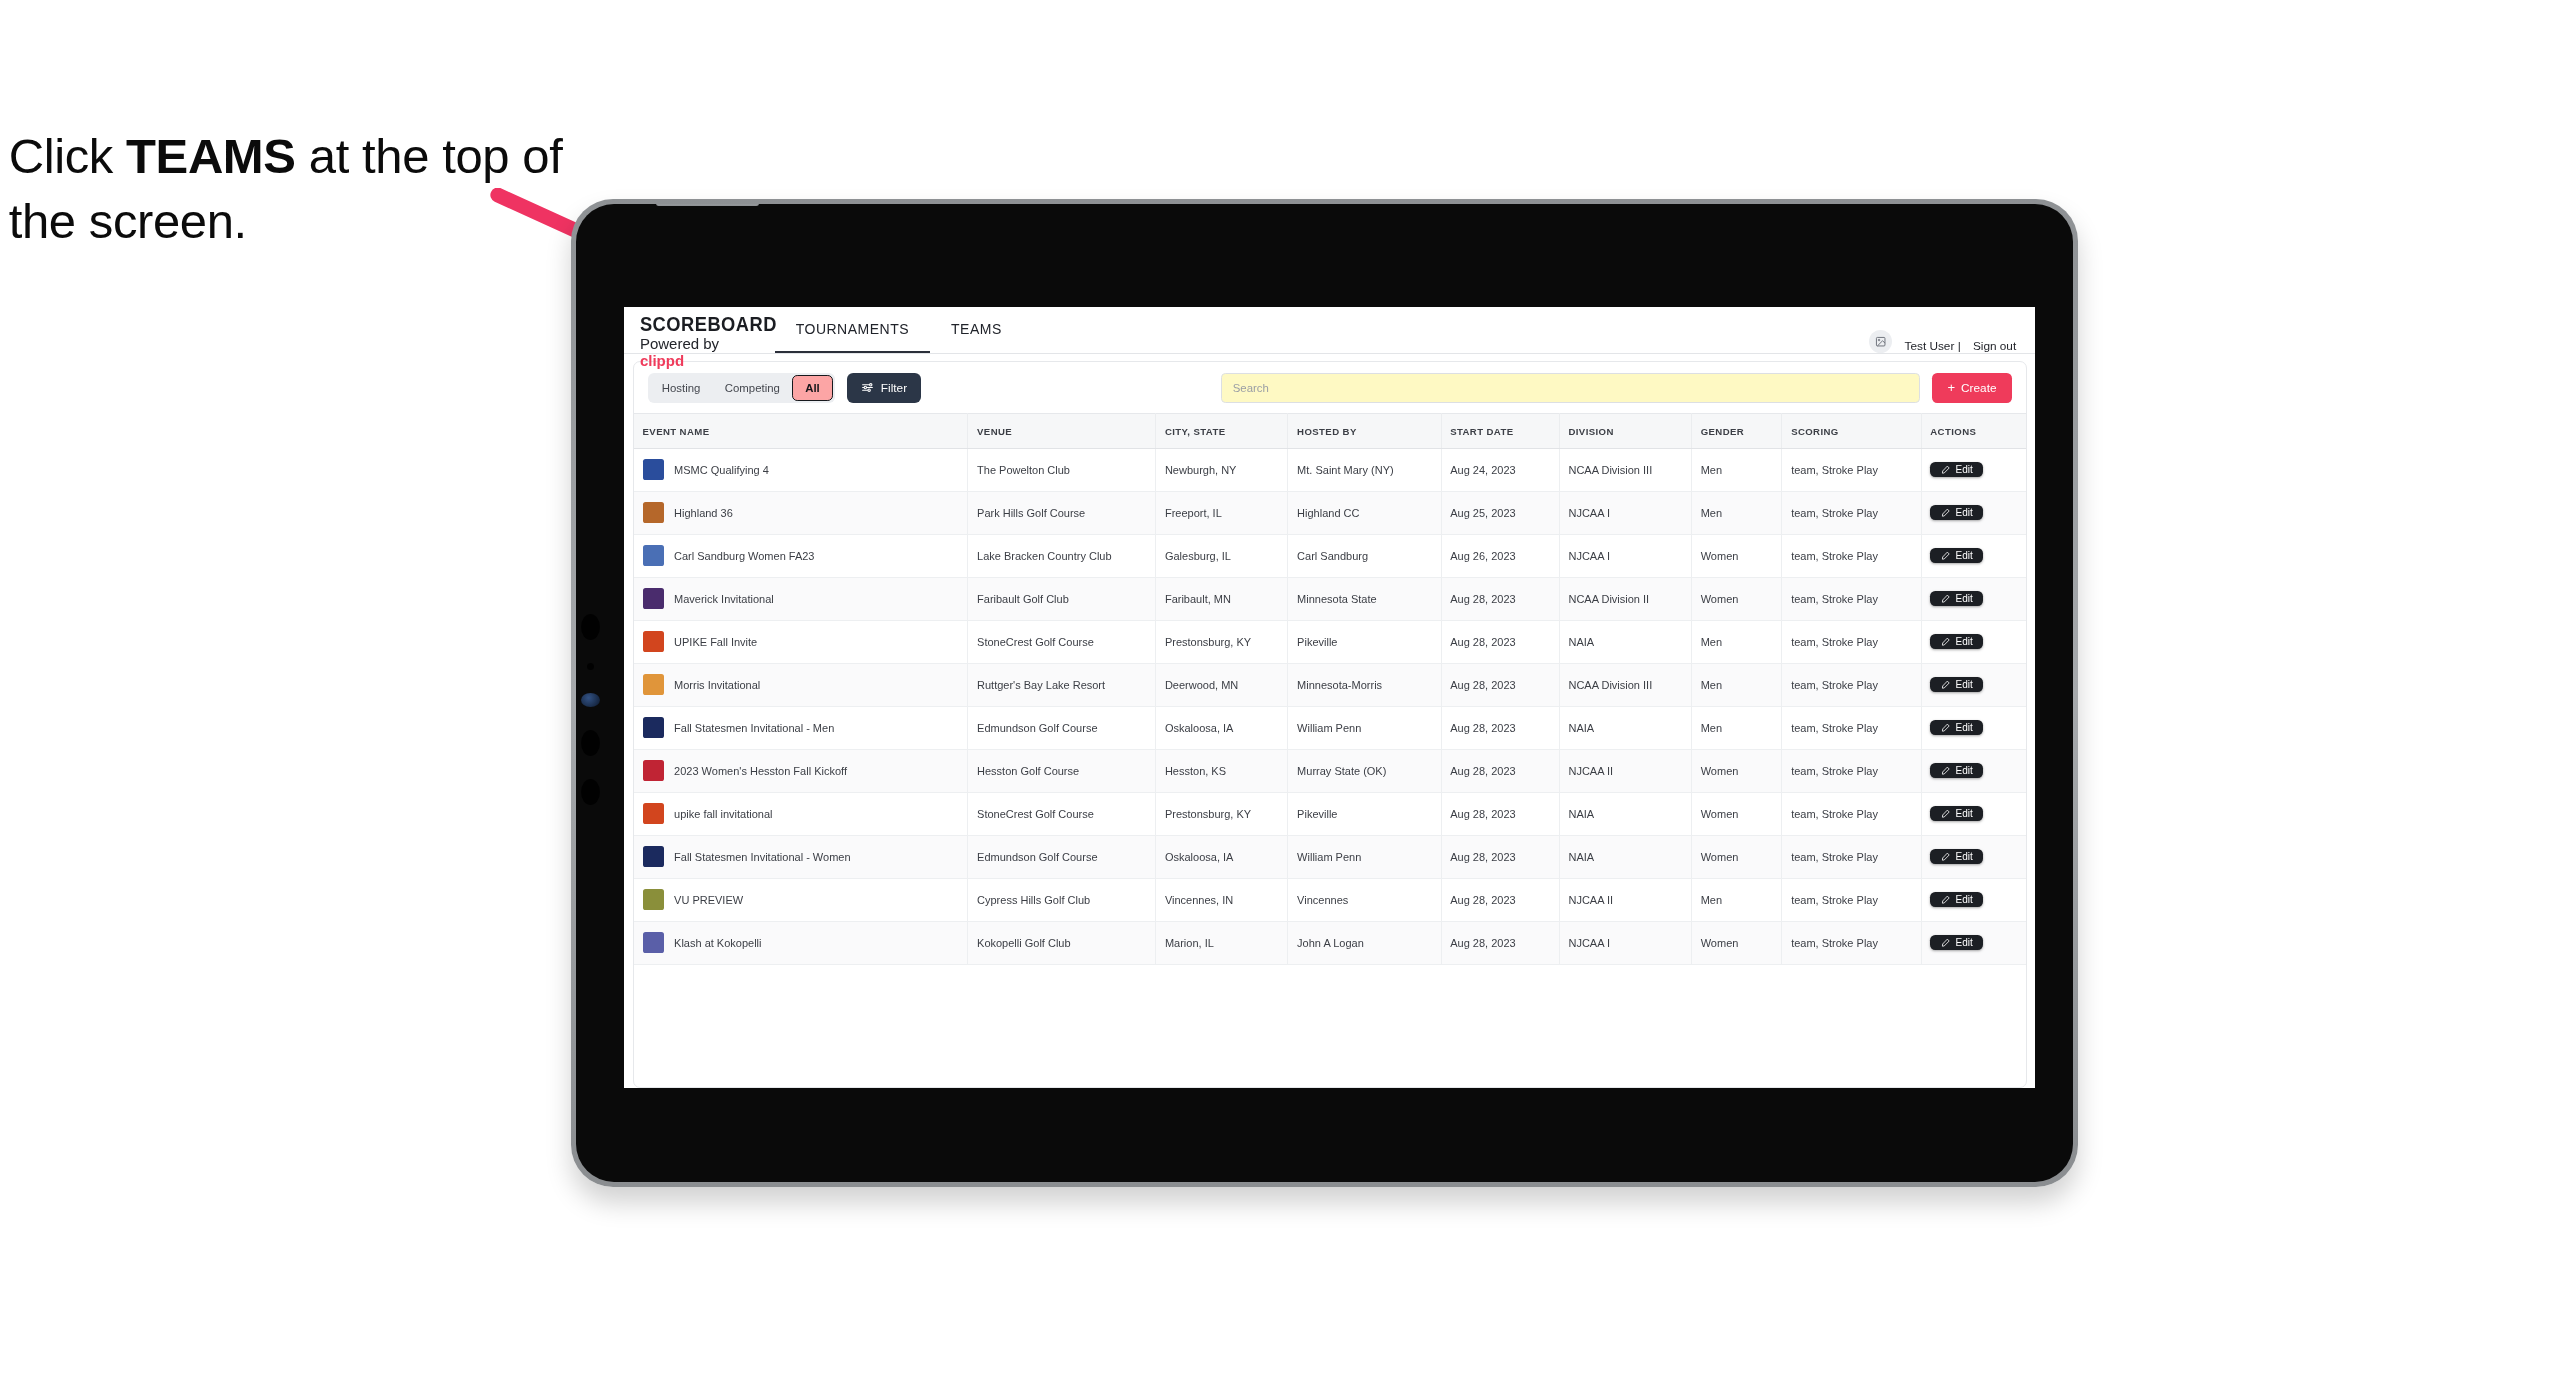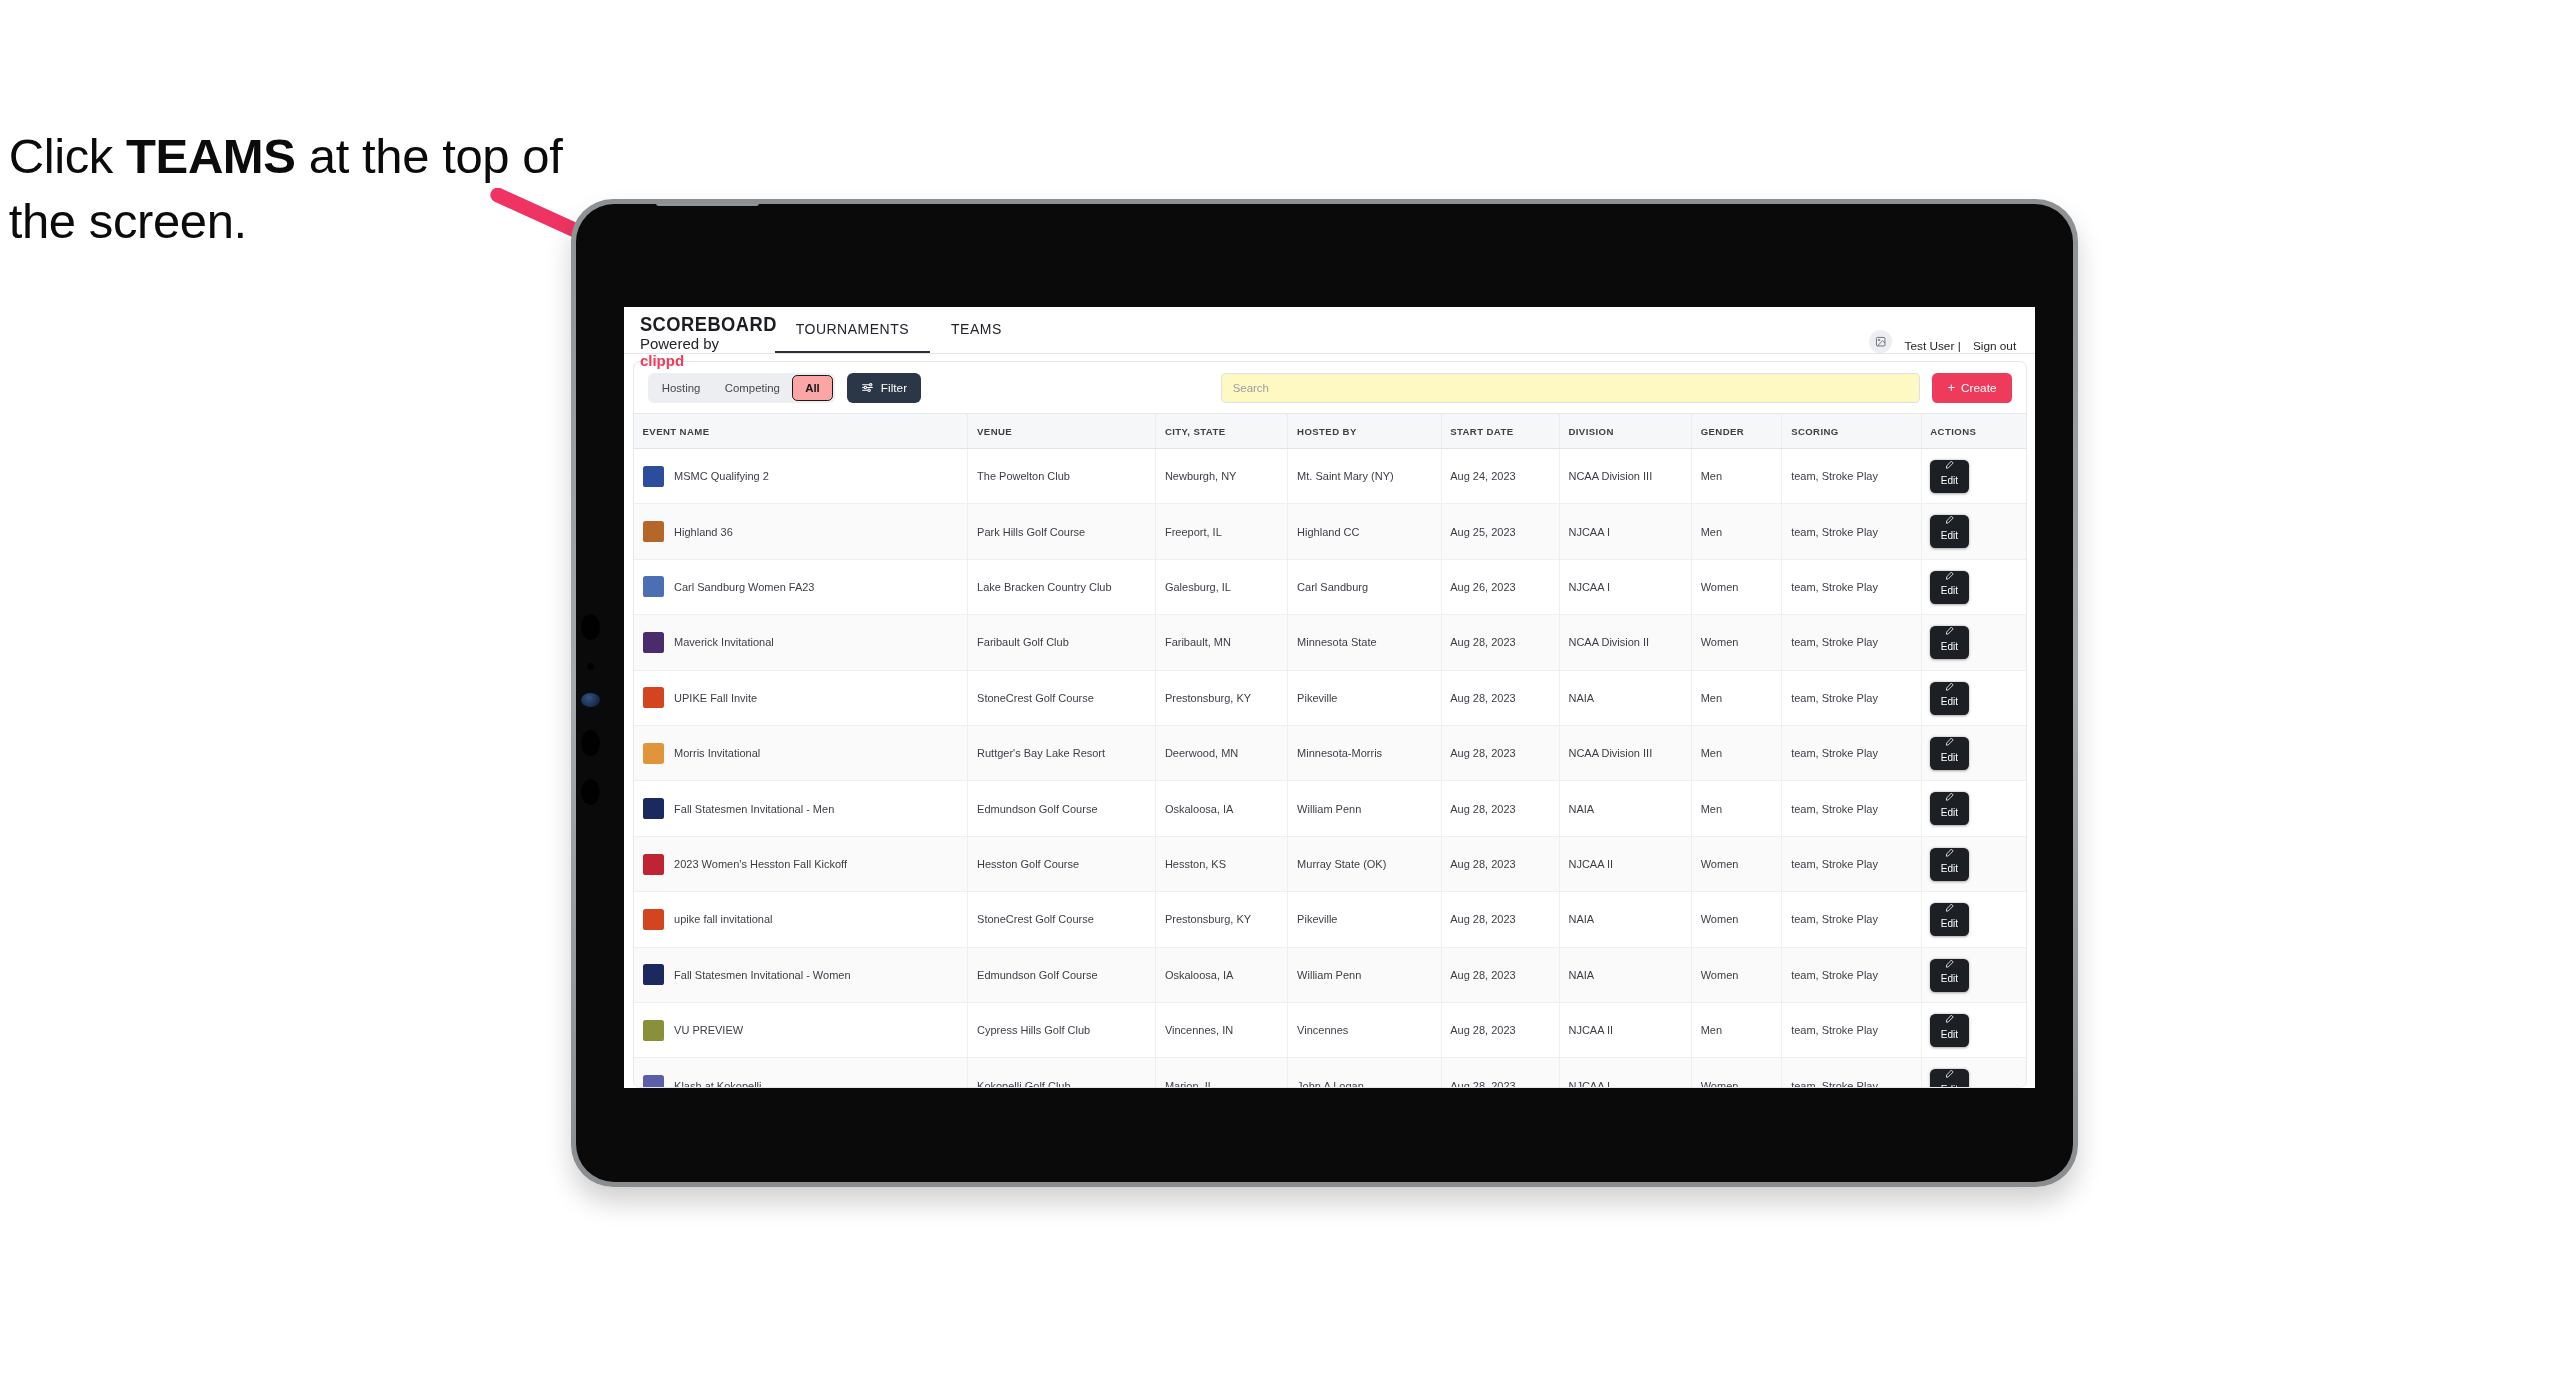--- a/index.html
+++ b/index.html
@@ -179,25 +179,24 @@
   tbody tr:nth-child(even) { background:#fafafb; }
   tbody tr:nth-child(odd)  { background:#ffffff; }
 
   .ev-cell { display:flex; align-items:center; gap:10.5px; }
   .logo {
     width: 21px; height:21px; flex:0 0 21px;
     border-radius:2.6px; display:block;
   }
   .edit-btn {
     background:#1c1f24; color:#fff; border:none;
-    border-radius:5.2px; height:33px; padding:0 10.5px;
+    border-radius:5.2px; height:15px; padding:0 10.5px;
     font-size:10px; display:inline-flex; align-items:center; gap:5.2px;
     cursor:pointer; font-family:"Liberation Sans", sans-serif;
     box-shadow: 0 0.9px 2.6px rgba(0,0,0,.35);
-    flex-direction: column;
   }
   .edit-btn svg { width:9.6px; height:9.6px; }
 
   
   col.c-event  { width: 24.0%; }
   col.c-venue  { width: 13.5%; }
   col.c-city   { width: 9.5%; }
   col.c-host   { width: 11.0%; }
   col.c-date   { width: 8.5%; }
   col.c-div    { width: 9.5%; }
@@ -317,21 +316,21 @@
                 <th>GENDER</th>
                 <th>SCORING</th>
                 <th>ACTIONS</th>
               </tr>
             </thead>
             <tbody id="tbody">
                 <tr>
                   <td>
                     <span class="ev-cell">
                       <span class="logo" style="background:#2a4d9c"></span>
-                      <span>MSMC Qualifying 2</span>
+                      <span>MSMC Qualifying 4</span>
                     </span>
                   </td>
                   <td>The Powelton Club</td>
                   <td>Newburgh, NY</td>
                   <td>Mt. Saint Mary (NY)</td>
                   <td>Aug 24, 2023</td>
                   <td>NCAA Division III</td>
                   <td>Men</td>
                   <td>team, Stroke Play</td>
                   <td><button class="edit-btn">

